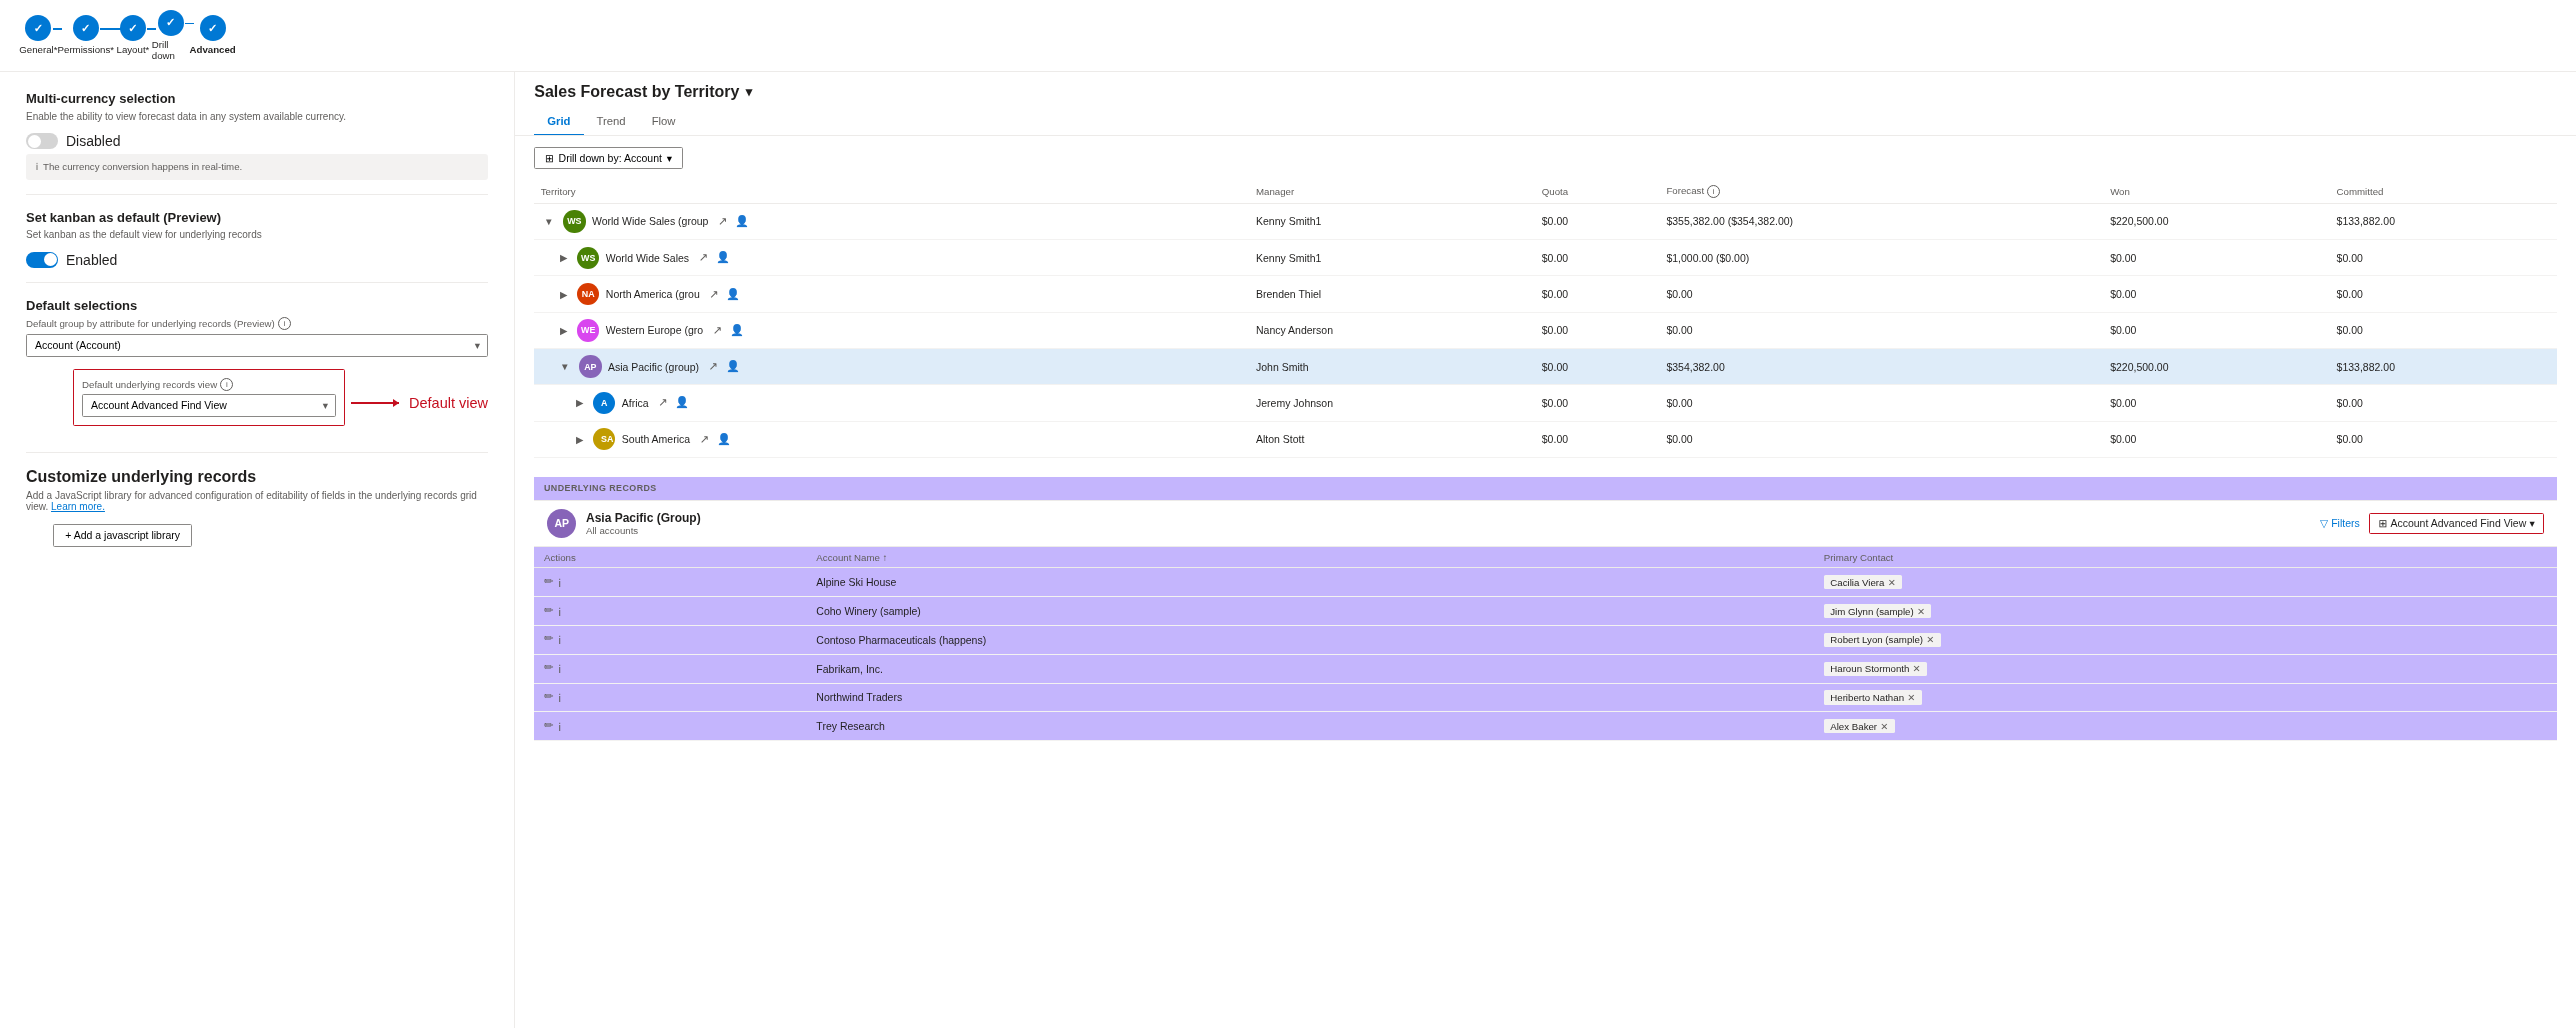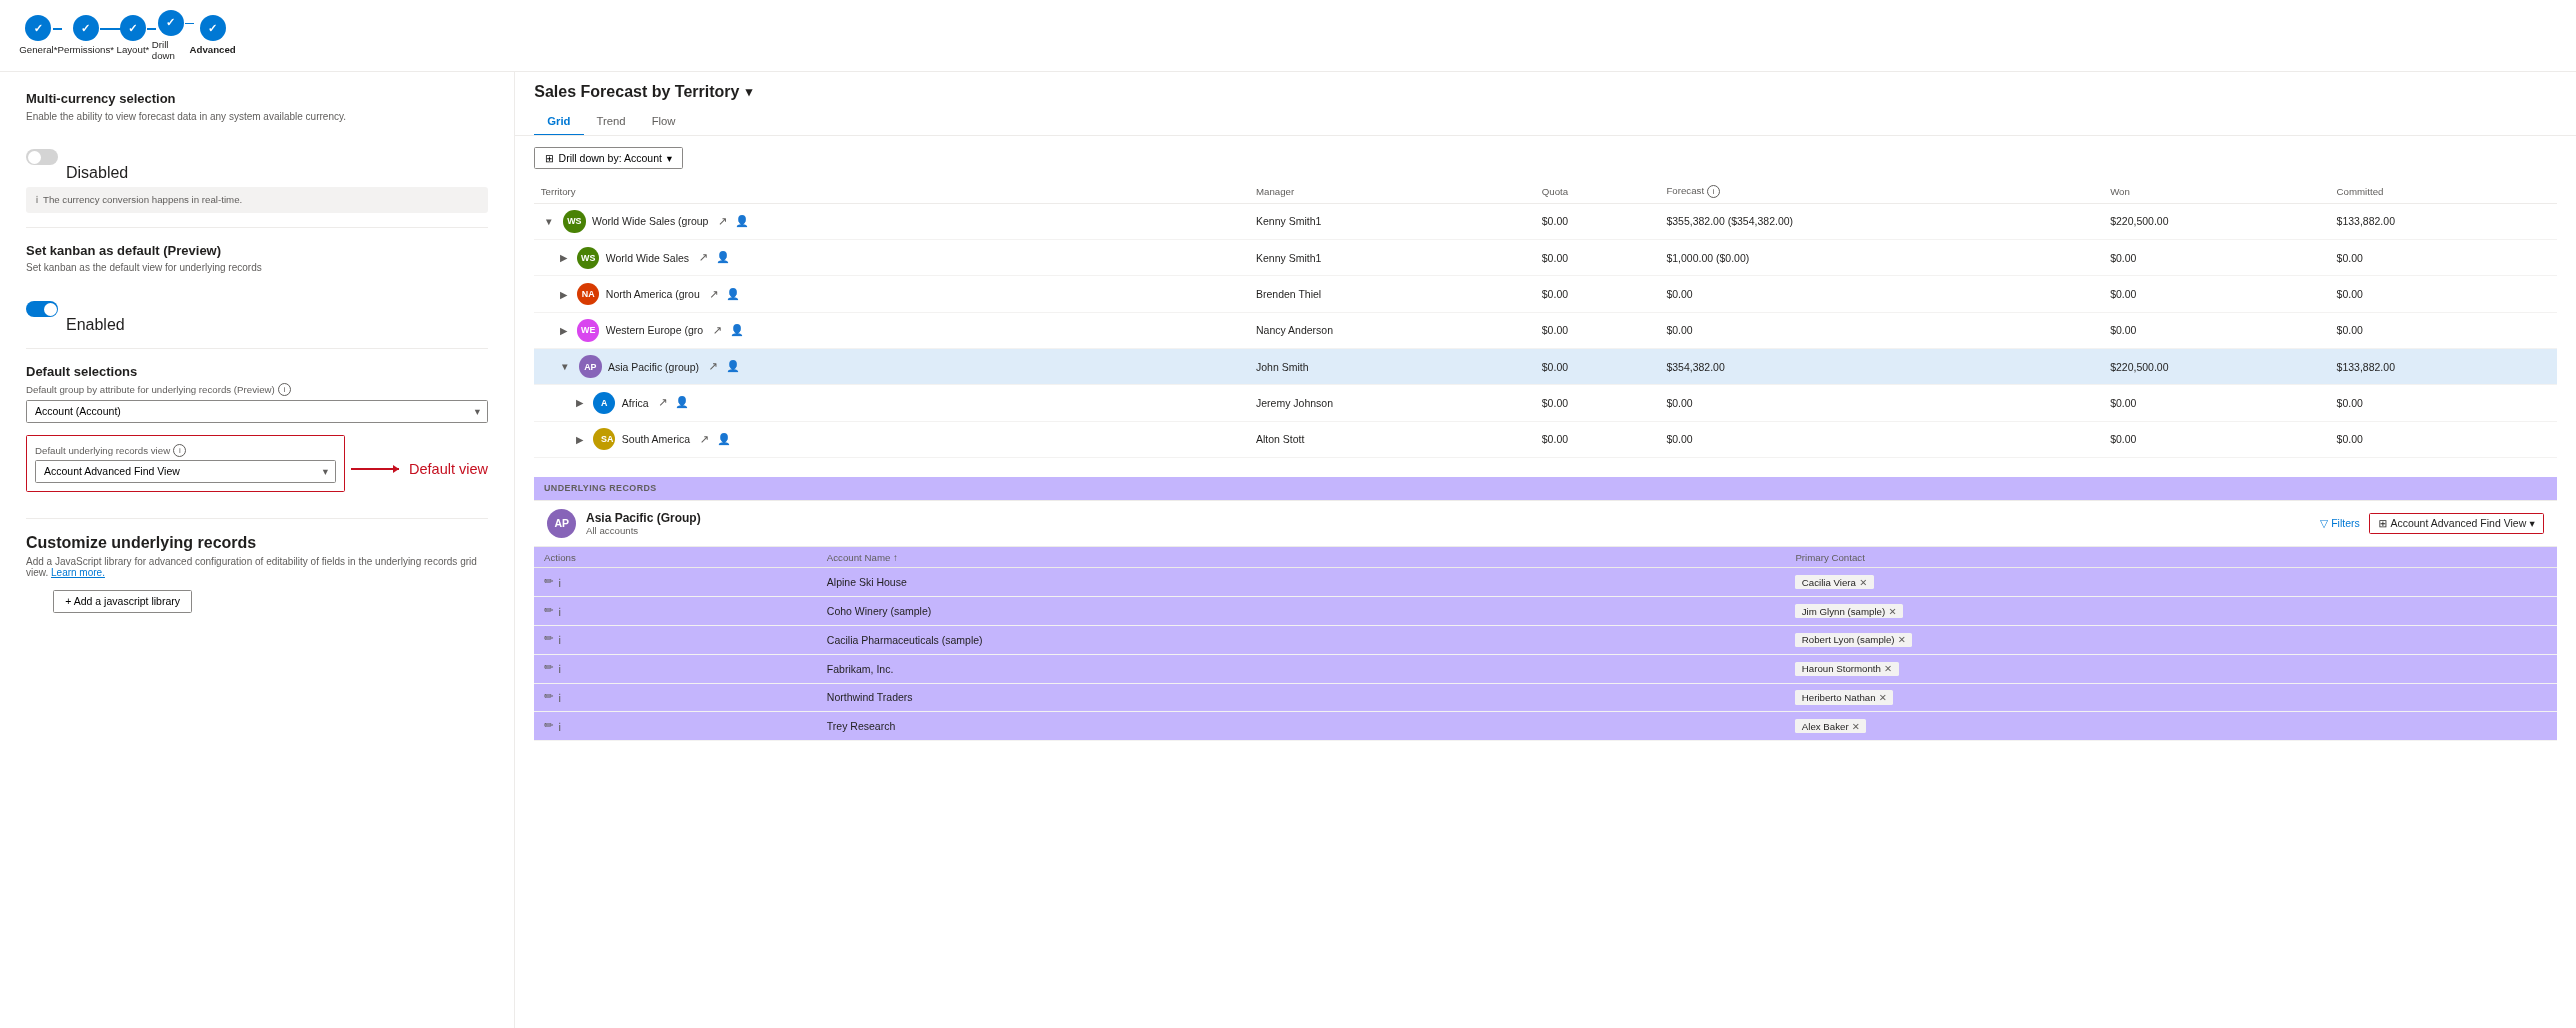--- a/index.html
+++ b/index.html
@@ -39,21 +39,21 @@
     .toggle {
       width: 32px; height: 16px; border-radius: 8px; position: relative; cursor: pointer;
       background: #d4d4d4;
     }
     .toggle.on { background: #0078d4; }
     .toggle-knob {
       width: 13px; height: 13px; border-radius: 50%; background: #fff;
       position: absolute; top: 1.6px; left: 1.6px; transition: left 0.2s;
     }
     .toggle.on .toggle-knob { left: 17.7px; }
-    .toggle-label { font-size: 16px; margin-top: 31px; }
+    .toggle-label { font-size: 14px; }
     .info-box {
       background: #f3f2f1; border-radius: 3.2px; padding: 6.4px 9.7px;
       font-size: 9.7px; color: #605e5c; display: flex; align-items: center; gap: 4.8px; margin-bottom: 11.3px;
     }
     .divider { border: none; border-top: 0.8px solid #edebe9; margin: 14.5px 0; }
     .field-label { font-size: 9.7px; color: #605e5c; margin-bottom: 3.2px; display: flex; align-items: center; gap: 3.2px; }
     .select-wrapper { position: relative; }
     .select-wrapper select {
       width: 100%; padding: 4.8px 24px 4.8px 8px; border: 0.8px solid #8a8886;
       border-radius: 1.6px; font-size: 10.5px; appearance: none; background: #fff; cursor: pointer;
@@ -239,21 +239,21 @@
         <span class="info-icon">i</span>
       </div>
       <div class="select-wrapper">
         <select>
           <option>Account (Account)</option>
         </select>
       </div>
     </div>
 
     <div class="default-view-annotation">
-      <div style="flex:1;">
+      <div style="flex:1;margin-left:47px;">
         <div class="highlight-box">
           <div class="field-label">
             <span>Default underlying records view</span>
             <span class="info-icon">i</span>
           </div>
           <div class="select-wrapper">
             <select>
               <option>Account Advanced Find View</option>
             </select>
           </div>
@@ -498,21 +498,21 @@
       </span>
     </td>
   </tr>
               <tr>
     <td>
       <div class="col-actions">
         <span class="row-icon">✏</span>
         <span class="row-icon">ℹ</span>
       </div>
     </td>
-    <td>Cacilia Pharmaceuticals (sample)</td>
+    <td>Contoso Pharmaceuticals (happens)</td>
     <td>
       <span class="tag">
         Robert Lyon (sample) <span class="tag-x">✕</span>
       </span>
     </td>
   </tr>
               <tr>
     <td>
       <div class="col-actions">
         <span class="row-icon">✏</span>

